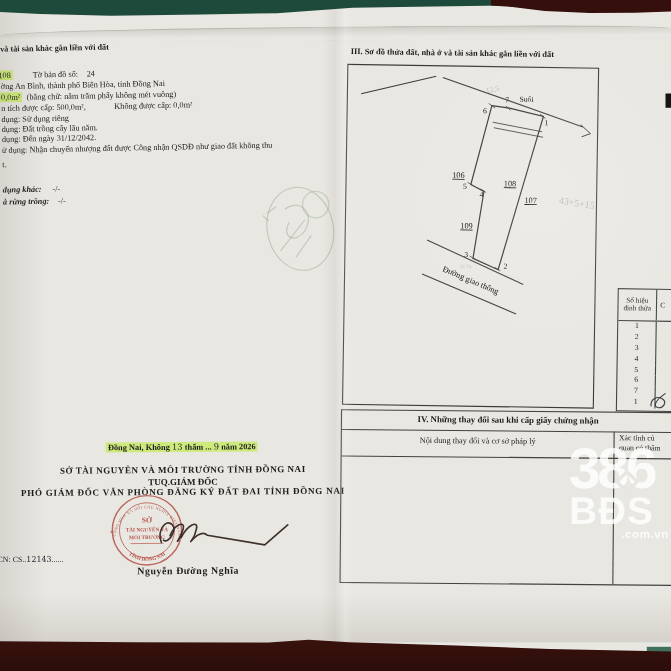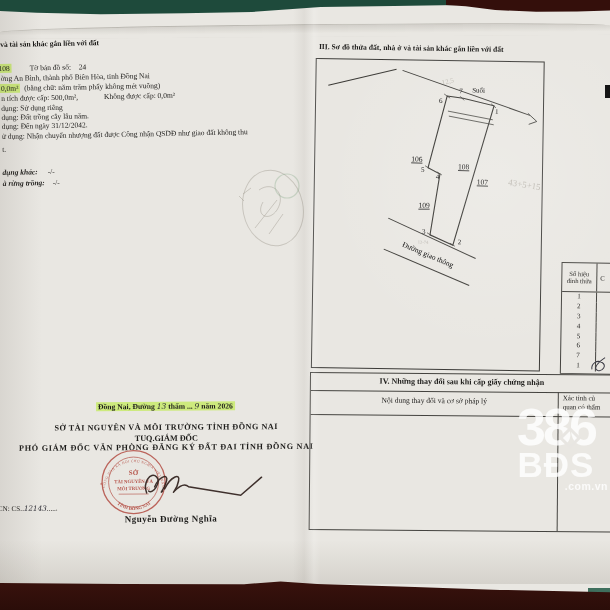--- a/index.html
+++ b/index.html
@@ -59,21 +59,21 @@
   .sec4-title{position:absolute;left:0;top:3px;width:100%;text-align:center;font-size:8px;font-weight:bold;}
   .sec4-line1{position:absolute;left:0;top:17px;width:100%;border-top:1px solid #44433f;}
   .sec4-div{position:absolute;left:247px;top:17px;bottom:0;border-left:1px solid #44433f;}
   .sec4-line2{position:absolute;left:0;top:41px;width:100%;border-top:1px solid #44433f;}
   .sec4-col1{position:absolute;left:0;top:22px;width:247px;text-align:center;font-size:7.5px;}
   .sec4-col2{position:absolute;left:252px;top:19px;font-size:7px;line-height:9px;white-space:nowrap;}
   
   .sign-block{left:0;top:398px;width:332px;height:150px;z-index:4;
     transform:rotate(-0.4deg);transform-origin:0 0;}
   .date-line{position:absolute;left:96px;top:5px;font-size:7.6px;font-weight:bold;white-space:nowrap;}
-  .hand{font-family:"DejaVu Serif",serif;font-style:italic;font-weight:normal;color:#2b2b33;}
+  .hand{font-family:"DejaVu Serif",serif;font-weight:normal;color:#2b2b33;}
   .agency{position:absolute;left:0;top:26px;width:332px;text-align:center;font-size:8.2px;font-weight:bold;letter-spacing:.5px;}
   .tuq{position:absolute;left:0;top:37px;width:332px;text-align:center;font-size:8.2px;font-weight:bold;}
   .deputy{position:absolute;left:0;top:46px;width:332px;text-align:center;font-size:8.2px;font-weight:bold;letter-spacing:.7px;white-space:nowrap;}
   .cn-line{position:absolute;left:-3px;top:106px;font-size:7.2px;white-space:nowrap;}
   .signer{position:absolute;left:124px;top:117px;font-size:9px;font-weight:bold;letter-spacing:.5px;}
   
   .wm{left:500px;top:406px;width:112px;z-index:7;color:rgba(255,255,255,.85);
     font-family:"Liberation Sans","DejaVu Sans",sans-serif;font-weight:bold;text-align:center;opacity:.95;}
   .wm-386{font-size:52px;line-height:.82;letter-spacing:-3px;}
   .wm-bds{font-size:35px;line-height:.9;letter-spacing:1px;}
@@ -214,21 +214,21 @@
   <div class="sec4-col1">Nội dung thay đổi và cơ sở pháp lý</div>
   <div class="sec4-col2">
     <div>Xác tỉnh củ</div>
     <div>quan có thẩm</div>
   </div>
   <div class="sec4-line2"></div>
 </div>
 
 <div class="abs sign-block">
   <div class="date-line hl">
-    <span>Đồng Nai, Đường</span>
+    <span>Đồng Nai, Không</span>
     <span class="hand">13</span>
     <span>thẩm ...</span>
     <span class="hand">9</span>
     <span>năm 2026</span>
   </div>
   <div class="agency">SỞ TÀI NGUYÊN VÀ MÔI TRƯỜNG TỈNH ĐỒNG NAI</div>
   <div class="tuq">TUQ.GIÁM ĐỐC</div>
   <div class="deputy">PHÓ GIÁM ĐỐC VĂN PHÒNG ĐĂNG KÝ ĐẤT ĐAI TỈNH ĐỒNG NAI</div>
 
   <svg class="abs" style="left:88px;top:40px;" width="90" height="90" viewBox="0 0 90 90">

